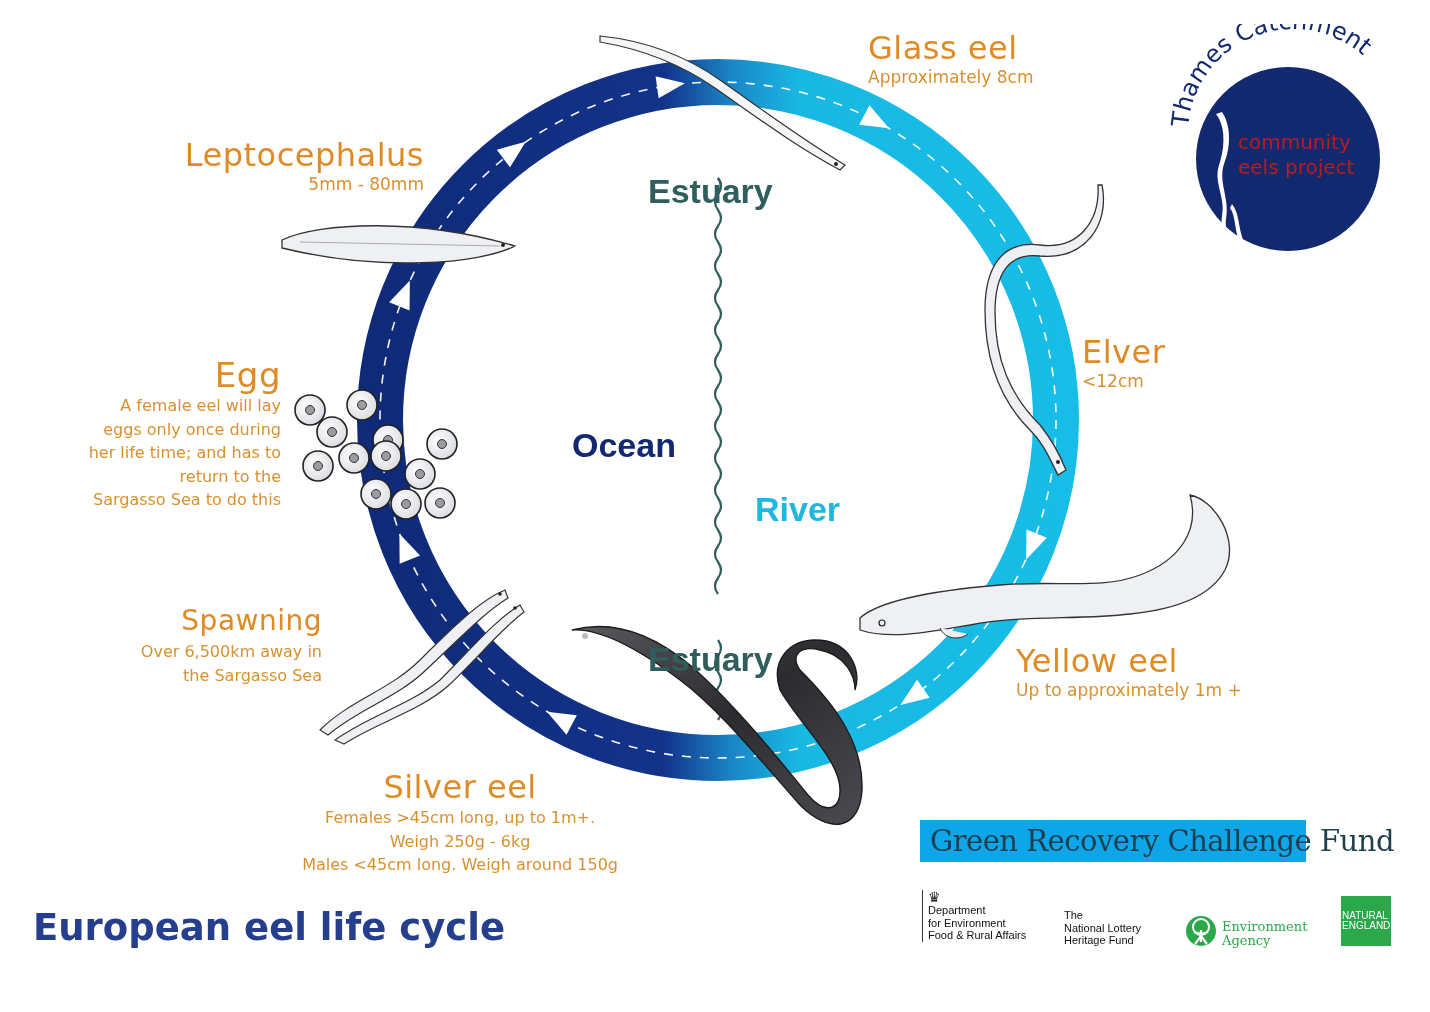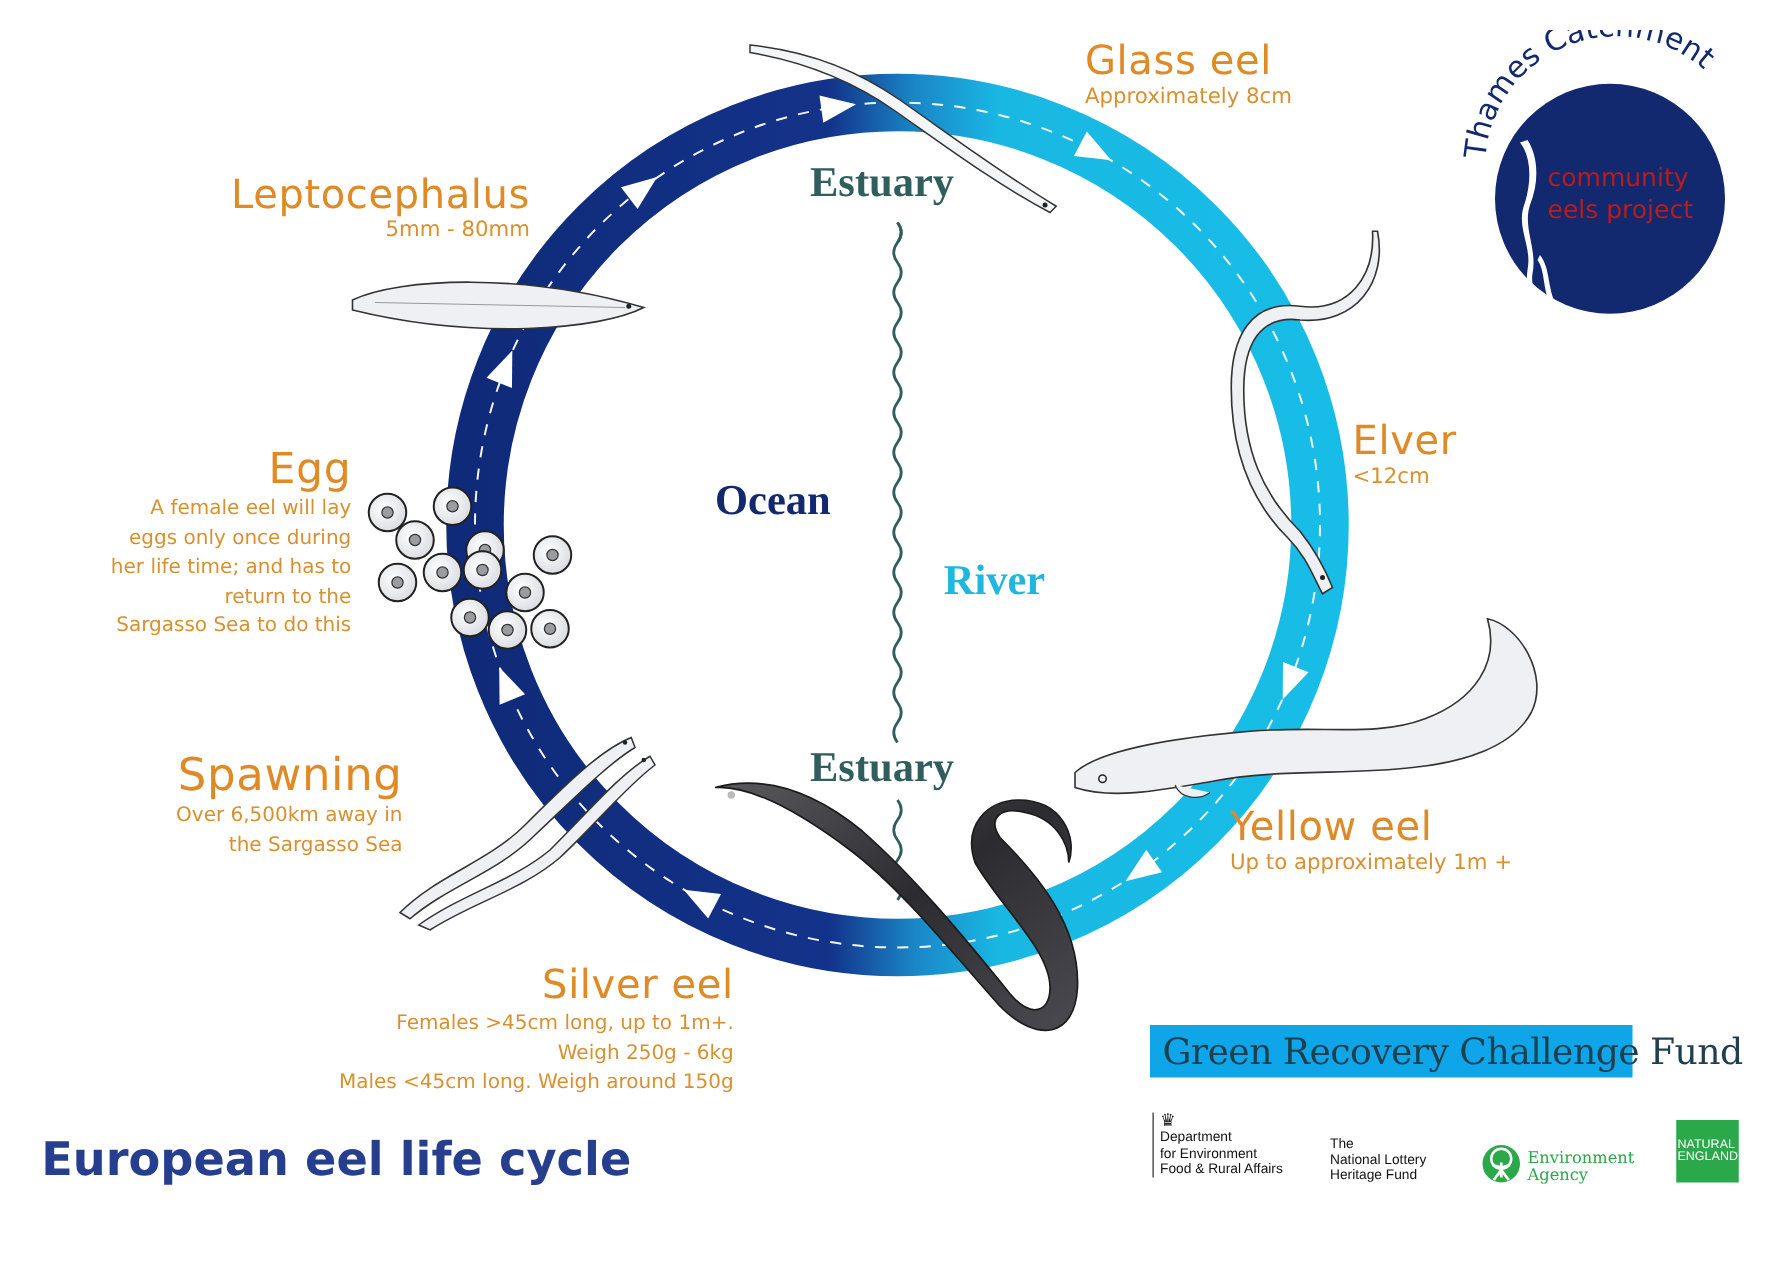--- a/index.html
+++ b/index.html
@@ -1,21 +1,21 @@
 <!DOCTYPE html>
 <html><head>
 <meta charset="utf-8">
 <style>
   html, body { margin:0; padding:0; background:#ffffff; }
   body { width:1430px; height:1012px; position:relative; overflow:hidden; font-family:"DejaVu Sans", sans-serif; }
   .abs { position:absolute; }
   .stage-title { color:#e08a25; font-weight:normal; font-family:"DejaVu Sans", sans-serif; letter-spacing:0.5px; white-space:nowrap; }
   .stage-desc { color:#d9902e; font-family:"DejaVu Sans", sans-serif; font-size:16px; line-height:23.5px; white-space:nowrap; }
   .right { text-align:right; }
-  .region { font-weight:bold; white-space:nowrap; font-family:Liberation Serif, serif; }
+  .region { font-weight:bold; white-space:nowrap; font-family:Liberation Sans, sans-serif;margin-top:44px; }
   #diagram-svg { position:absolute; left:0; top:0; }
   .footer-title { color:#263e8e; font-size:37px; font-weight:bold; font-family:"DejaVu Sans", sans-serif; white-space:nowrap; }
   .grcf { background:#0ea5e9; color:#1f3f4f; font-family:"DejaVu Serif", serif; font-size:29px; padding:4px 10px; white-space:nowrap; letter-spacing:-0.5px; }
   .logo-text { font-family:"Liberation Sans", sans-serif; font-size:11px; line-height:12.5px; color:#111; white-space:nowrap; }
   .ea-text { font-family:"DejaVu Serif", serif; font-size:13px; line-height:14px; color:#2aa84a; white-space:nowrap; }
   .ne-box { background:#2aa84a; color:#fff; font-family:"Liberation Sans", sans-serif; font-size:10px; line-height:10px; display:flex; flex-direction:column; justify-content:center; padding:2px 1px; box-sizing:border-box; }
   .tc-inner { color:#b91c1c; font-family:"DejaVu Sans", sans-serif; font-size:20px; line-height:25px; white-space:nowrap; }
 </style>
 </head>
 <body>
@@ -156,34 +156,34 @@
 <div class="abs" style="left:868px; top:30px;">
   <div class="stage-title" style="font-size:32px; line-height:36px;">Glass eel</div>
   <div class="stage-desc" style="font-size:17px;">Approximately 8cm</div>
 </div>
 
 <div class="abs" style="left:1082px; top:334px;">
   <div class="stage-title" style="font-size:32px; line-height:36px;">Elver</div>
   <div class="stage-desc" style="font-size:17px;">&lt;12cm</div>
 </div>
 
-<div class="abs" style="left:984px; top:643px;">
+<div class="abs" style="left:1016px; top:643px;">
   <div class="stage-title" style="font-size:32px; line-height:36px;">Yellow eel</div>
   <div class="stage-desc" style="font-size:17px;">Up to approximately 1m +</div>
 </div>
 
-<div class="abs right" style="right:843px; top:768px;">
+<div class="abs right" style="right:812px; top:768px;text-align:center;">
   <div class="stage-title" style="font-size:32px; line-height:38px;">Silver eel</div>
   <div class="stage-desc">Females  &gt;45cm long, up to 1m+.</div>
   <div class="stage-desc">Weigh 250g - 6kg</div>
   <div class="stage-desc">Males &lt;45cm long. Weigh around 150g</div>
 </div>
 
 <div class="abs right" style="right:1108px; top:602px;">
-  <div class="stage-title" style="font-size:36px; line-height:38px;margin-left:46px;">Spawning</div>
+  <div class="stage-title" style="font-size:28px; line-height:38px;margin-left:46px;">Spawning</div>
   <div class="stage-desc">Over 6,500km away in</div>
   <div class="stage-desc">the Sargasso Sea</div>
 </div>
 
 <div class="abs right" style="right:1149px; top:356px;">
   <div class="stage-title" style="font-size:34px; line-height:38px;">Egg</div>
   <div class="stage-desc">A female eel will lay</div>
   <div class="stage-desc">eggs only once during</div>
   <div class="stage-desc">her life time; and has to</div>
   <div class="stage-desc">return to the</div>

